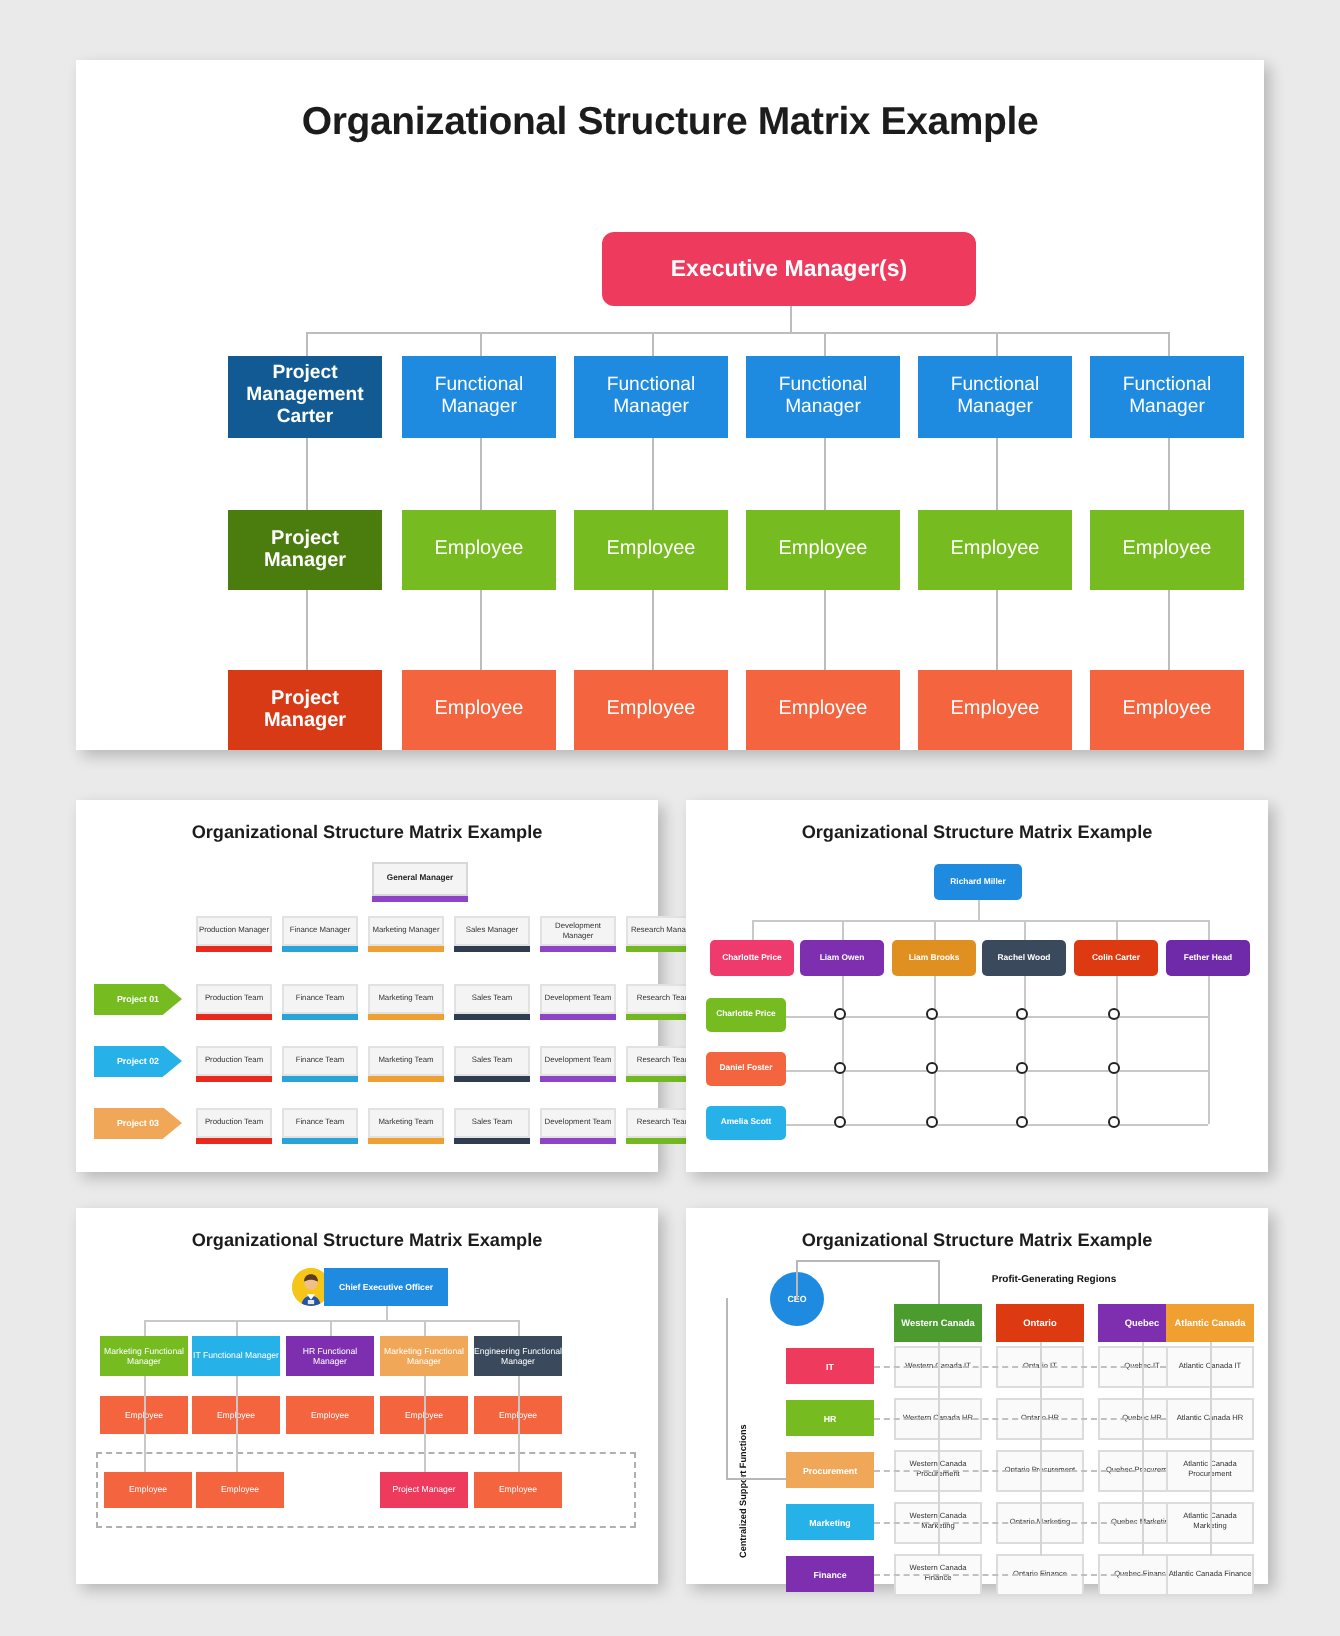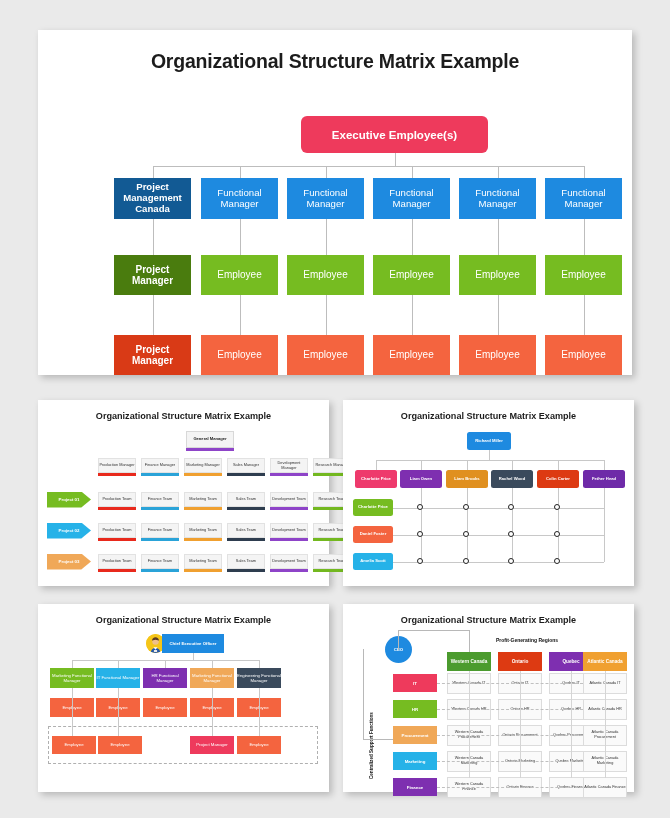--- a/index.html
+++ b/index.html
@@ -100,21 +100,21 @@
   .vlabel { position:absolute; font-size:4.6px; font-weight:bold; color:#111;
             writing-mode:vertical-rl; transform:rotate(180deg);
             white-space:nowrap; }
   .dln { position:absolute; border-top:0.7px dashed #c0c0c0; }
 </style>
 </head>
 <body>
 
 <div class="card" id="main-card">
   <div class="main-title">Organizational Structure Matrix Example</div>
-  <div class="exec-box">Executive Employee(s)</div>
+  <div class="exec-box">Executive Manager(s)</div>
   <div id="main-connectors">
       <div class="conn" style="left:356.5px;top:123px;width:1.2px;height:13px;"></div>
       <div class="conn" style="left:114.5px;top:136px;height:1.2px;width:431px;"></div>
       <div class="conn" style="left:114.5px;top:136px;width:1.2px;height:12px;"></div>
       <div class="conn" style="left:114.5px;top:189px;width:1.2px;height:36px;"></div>
       <div class="conn" style="left:114.5px;top:265px;width:1.2px;height:40px;"></div>
       <div class="conn" style="left:201.5px;top:136px;width:1.2px;height:12px;"></div>
       <div class="conn" style="left:201.5px;top:189px;width:1.2px;height:36px;"></div>
       <div class="conn" style="left:201.5px;top:265px;width:1.2px;height:40px;"></div>
       <div class="conn" style="left:287.5px;top:136px;width:1.2px;height:12px;"></div>
@@ -124,21 +124,21 @@
       <div class="conn" style="left:373.5px;top:189px;width:1.2px;height:36px;"></div>
       <div class="conn" style="left:373.5px;top:265px;width:1.2px;height:40px;"></div>
       <div class="conn" style="left:459.5px;top:136px;width:1.2px;height:12px;"></div>
       <div class="conn" style="left:459.5px;top:189px;width:1.2px;height:36px;"></div>
       <div class="conn" style="left:459.5px;top:265px;width:1.2px;height:40px;"></div>
       <div class="conn" style="left:545.5px;top:136px;width:1.2px;height:12px;"></div>
       <div class="conn" style="left:545.5px;top:189px;width:1.2px;height:36px;"></div>
       <div class="conn" style="left:545.5px;top:265px;width:1.2px;height:40px;"></div>
     </div>
   <div class="row-blue" id="main-row-blue">
-      <div class="m-box lead" style="left:76px;top:148px;width:77px;background:#125a94;">Project Management Canada</div>
+      <div class="m-box lead" style="left:76px;top:148px;width:77px;background:#125a94;">Project Management Carter</div>
       <div class="m-box" style="left:163px;top:148px;width:77px;background:#1e8ae0;">Functional Manager</div>
       <div class="m-box" style="left:249px;top:148px;width:77px;background:#1e8ae0;">Functional Manager</div>
       <div class="m-box" style="left:335px;top:148px;width:77px;background:#1e8ae0;">Functional Manager</div>
       <div class="m-box" style="left:421px;top:148px;width:77px;background:#1e8ae0;">Functional Manager</div>
       <div class="m-box" style="left:507px;top:148px;width:77px;background:#1e8ae0;">Functional Manager</div>
     </div>
   <div class="row-green" id="main-row-green">
       <div class="m-box lead" style="left:76px;top:225px;width:77px;background:#4a7c0e;">Project Manager</div>
       <div class="m-box" style="left:163px;top:225px;width:77px;background:#76bc21;">Employee</div>
       <div class="m-box" style="left:249px;top:225px;width:77px;background:#76bc21;">Employee</div>

